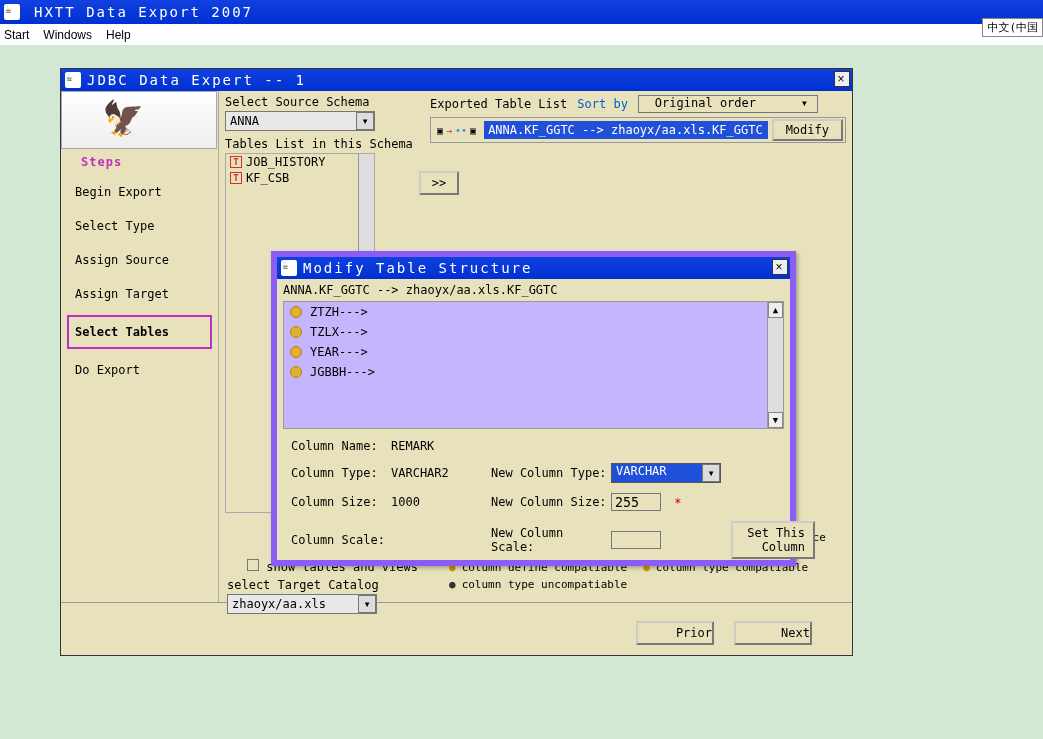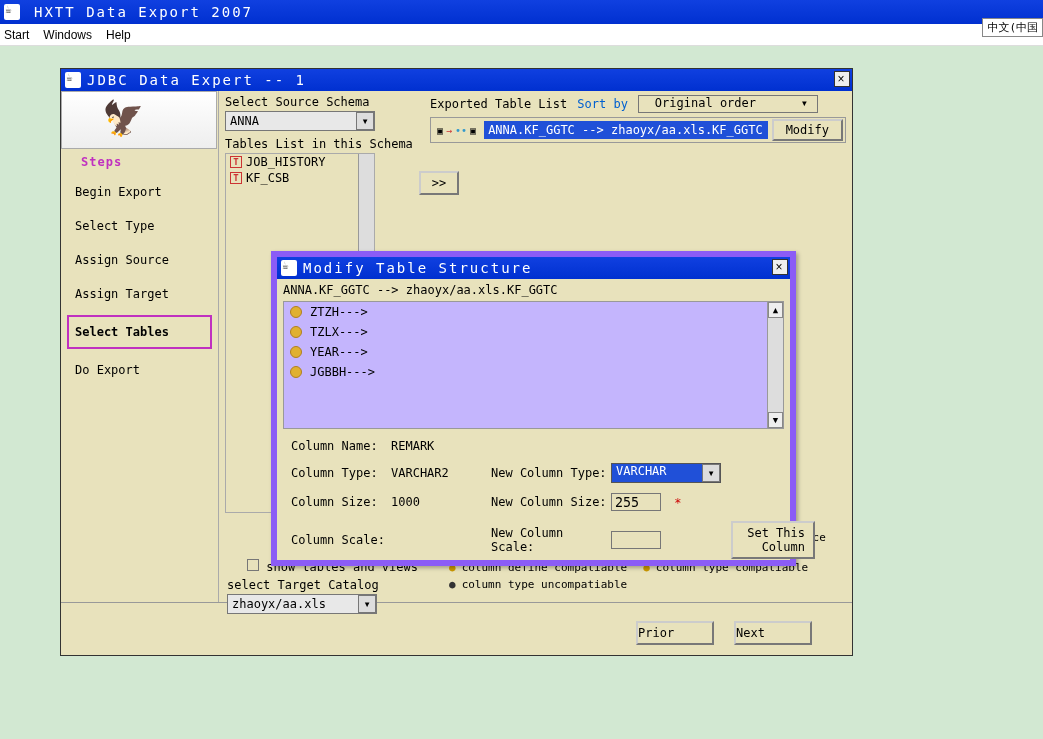--- a/index.html
+++ b/index.html
@@ -294,21 +294,21 @@
   justify-content: flex-end;
   gap: 20px;
   padding-right: 40px;
   background: #e8e2bc;
 }
 .nav-btn {
   width: 78px;
   height: 24px;
   border: 2px outset #ccc;
   background: #e8e2bc;
-  text-align: left;
+  text-align: right;
   line-height: 20px;
   margin-top: 8px;
 }
 
 .modal {
   position: absolute;
   left: 271px;
   top: 205px;
   width: 525px;
   height: 315px;

